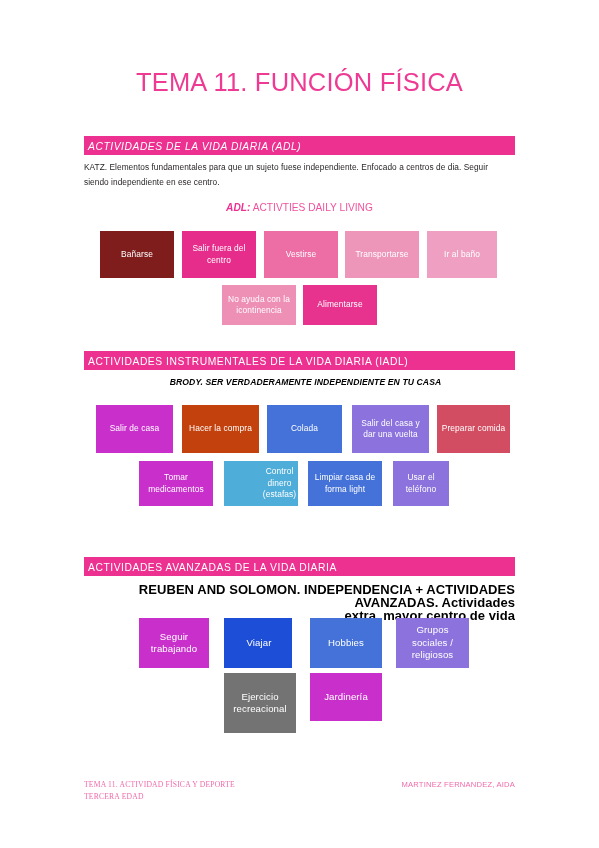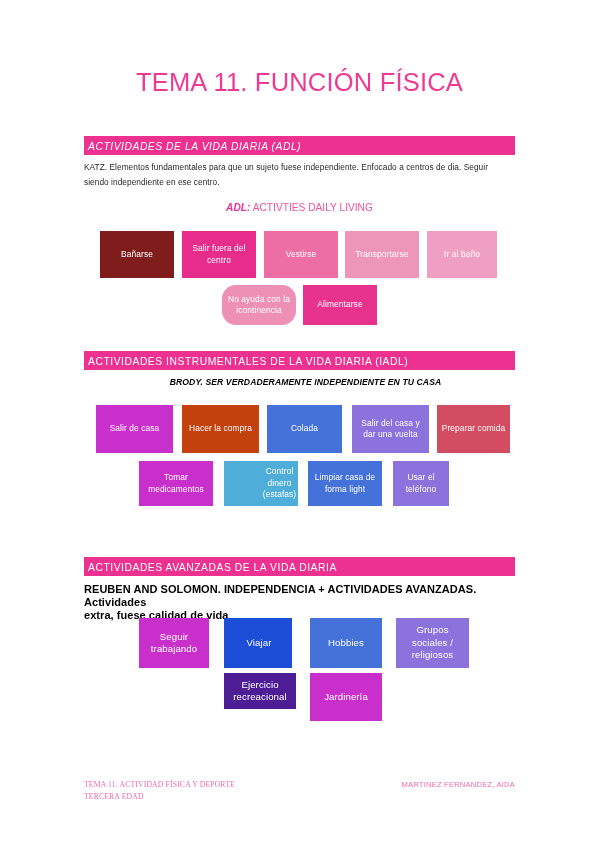--- a/index.html
+++ b/index.html
@@ -81,26 +81,26 @@
   }
   .subtitle-black {
     color: #000000;
     font-size: 8.6px;
     font-weight: bold;
     font-style: italic;
     letter-spacing: 0.1px;
   }
   .subtitle-black-upright {
     color: #000000;
-    font-size: 11px;
+    font-size: 13px;
     font-weight: bold;
     font-style: normal;
     line-height: 13px;
     letter-spacing: 0.05px;
-    text-align: left;
+    text-align: right;
   }
 
   
   .box {
     position: absolute;
     box-sizing: border-box;
     display: flex;
     align-items: center;
     justify-content: center;
     text-align: center;
@@ -139,21 +139,21 @@
   <div class="subtitle subtitle-pink" style="left:0; top:202px; width:599px;">
     <span class="lead">ADL:</span><span> ACTIVTIES DAILY LIVING</span>
   </div>
 
   <div class="box" style="left: 100px; top: 231px; width: 74px; height: 47px; background-color: #7f1d1d;">Bañarse</div>
   <div class="box" style="left: 182px; top: 231px; width: 74px; height: 47px; background-color: rgb(231, 45, 140);">Salir fuera del centro</div>
   <div class="box" style="left: 264px; top: 231px; width: 74px; height: 47px; background-color: rgb(237, 110, 164);">Vestirse</div>
   <div class="box" style="left: 345px; top: 231px; width: 74px; height: 47px; background-color: rgb(238, 150, 186);">Transportarse</div>
   <div class="box" style="left: 427px; top: 231px; width: 70px; height: 47px; background-color: rgb(239, 160, 194);">Ir al baño</div>
 
-  <div class="box" style="left: 222px; top: 285px; width: 74px; height: 40px; background-color: rgb(238, 143, 181); border-radius: 14px;">No ayuda con la icontinencia</div>
+  <div class="box" style="left: 222px; top: 285px; width: 74px; height: 40px; background-color: rgb(238, 143, 181);">No ayuda con la icontinencia</div>
   <div class="box" style="left: 303px; top: 285px; width: 74px; height: 40px; background-color: rgb(231, 50, 142);">Alimentarse</div>
 
   <div class="band" style="top: 351px; background-color: rgb(237, 49, 144);">
     <span class="band-label">ACTIVIDADES INSTRUMENTALES DE LA VIDA DIARIA (IADL)</span>
   </div>
 
   <div class="subtitle subtitle-black" style="left:6px; top:377px; width:599px;">BRODY. SER VERDADERAMENTE INDEPENDIENTE EN TU CASA</div>
 
   <div class="box" style="left: 96px; top: 405px; width: 77px; height: 48px; background-color: rgb(201, 48, 203);">Salir de casa</div>
   <div class="box" style="left: 182px; top: 405px; width: 77px; height: 48px; background-color: #c2410c;">Hacer la compra</div>
@@ -165,29 +165,29 @@
   <div class="box" style="left: 224px; top: 461px; width: 74px; height: 45px; background-color: rgb(79, 173, 217); padding-left: 41px;">Control dinero (estafas)</div>
   <div class="box" style="left: 308px; top: 461px; width: 74px; height: 45px; background-color: rgb(68, 114, 216);">Limpiar casa de forma light</div>
   <div class="box" style="left: 393px; top: 461px; width: 56px; height: 45px; background-color: rgb(139, 114, 221);">Usar el teléfono</div>
 
   <div class="band" style="top: 557px; background-color: rgb(237, 49, 144);">
     <span class="band-label">ACTIVIDADES AVANZADAS DE LA VIDA DIARIA</span>
   </div>
 
   <div class="subtitle-black-upright" style="position:absolute; left:84px; top:583px; width:431px;">
     <div>REUBEN AND SOLOMON. INDEPENDENCIA + ACTIVIDADES AVANZADAS. Actividades</div>
-    <div>extra, fuese calidad de vida</div>
+    <div>extra, mayor centro de vida</div>
   </div>
 
   <div class="box lg" style="left: 139px; top: 618px; width: 70px; height: 50px; background-color: rgb(201, 48, 203);">Seguir trabajando</div>
   <div class="box lg" style="left: 224px; top: 618px; width: 68px; height: 50px; background-color: #1d4ed8; padding-left: 6px;">Viajar</div>
   <div class="box lg" style="left: 310px; top: 618px; width: 72px; height: 50px; background-color: rgb(68, 114, 216);">Hobbies</div>
   <div class="box lg" style="left: 396px; top: 618px; width: 73px; height: 50px; background-color: rgb(139, 114, 221);">Grupos sociales / religiosos</div>
 
-  <div class="box lg" style="left: 224px; top: 673px; width: 72px; height: 36px; background-color: #4c1d95;">Ejercicio recreacional</div>
+  <div class="box lg" style="left: 224px; top: 673px; width: 72px; height: 60px; background-color: #737373;">Ejercicio recreacional</div>
   <div class="box lg" style="left: 310px; top: 673px; width: 72px; height: 48px; background-color: rgb(201, 48, 203);">Jardinería</div>
 
   <div class="footer footer-left" style="color: rgb(240, 107, 171); font-family: Liberation Serif, serif;">
     <div>TEMA 11. ACTIVIDAD FÍSICA Y DEPORTE</div>
     <div>TERCERA EDAD</div>
   </div>
   <div class="footer footer-right" style="color: rgb(240, 107, 171);">MARTINEZ FERNANDEZ, AIDA</div>
 
 </div>
 

